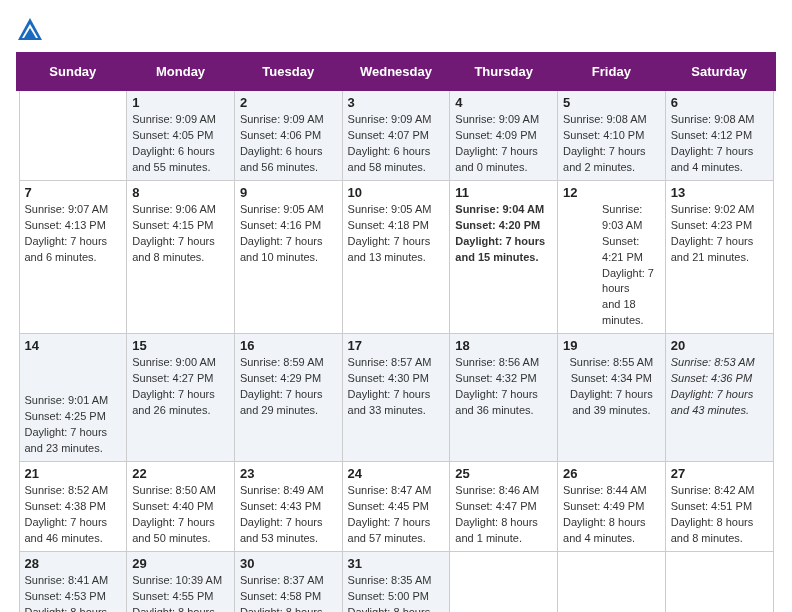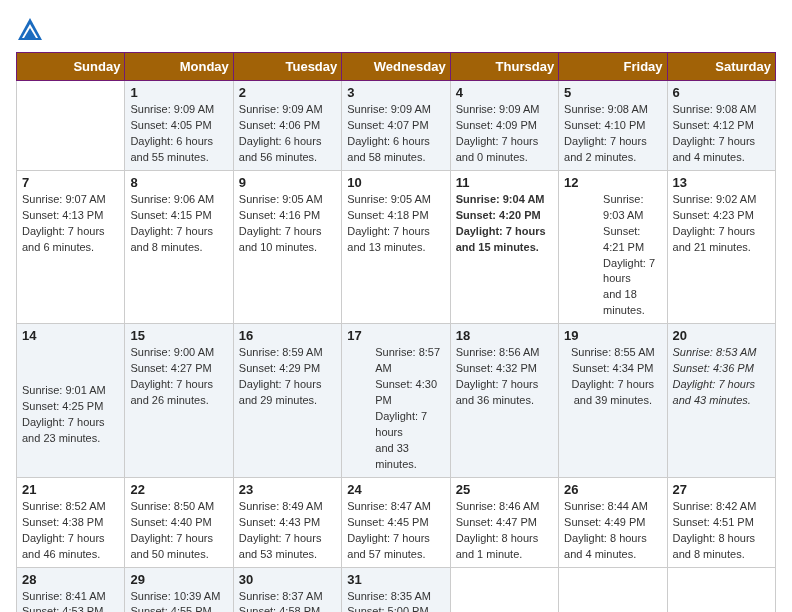--- a/index.html
+++ b/index.html
@@ -51,27 +51,27 @@
     .calendar-subtitle {
       font-size: 16px;
       color: #555;
     }
     table {
       width: 100%;
       border-collapse: collapse;
       font-size: 11px;
     }
     thead tr th {
-      background: #a16207;
+      background: #701a75;
       color: #fff;
       padding: 6px 4px;
-      text-align: right;
+      text-align: center;
       font-size: 13px;
       font-weight: bold;
-      border: 1px solid #701a75;
+      border: 6px solid #701a75;
     }
     tbody tr td {
       border: 1px solid #ccc;
       vertical-align: top;
       padding: 4px 5px;
       min-height: 70px;
       width: calc(100% / 7);
     }
     tbody tr:nth-child(odd) td {
       background: #f0f4f8;
@@ -242,21 +242,21 @@
         </td>
         <td>
           <span class="day-number">16</span>
           <div class="day-info" style="white-space: pre-line;">Sunrise: 8:59 AM
 Sunset: 4:29 PM
 Daylight: 7 hours
 and 29 minutes.</div>
         </td>
         <td>
           <span class="day-number">17</span>
-          <div class="day-info" style="white-space: pre-line; margin-left: 28px;">Sunrise: 8:57 AM
+          <div class="day-info" style="white-space: pre-line;">Sunrise: 8:57 AM
 Sunset: 4:30 PM
 Daylight: 7 hours
 and 33 minutes.</div>
         </td>
         <td>
           <span class="day-number">18</span>
           <div class="day-info" style="white-space: pre-line;">Sunrise: 8:56 AM
 Sunset: 4:32 PM
 Daylight: 7 hours
 and 36 minutes.</div>

